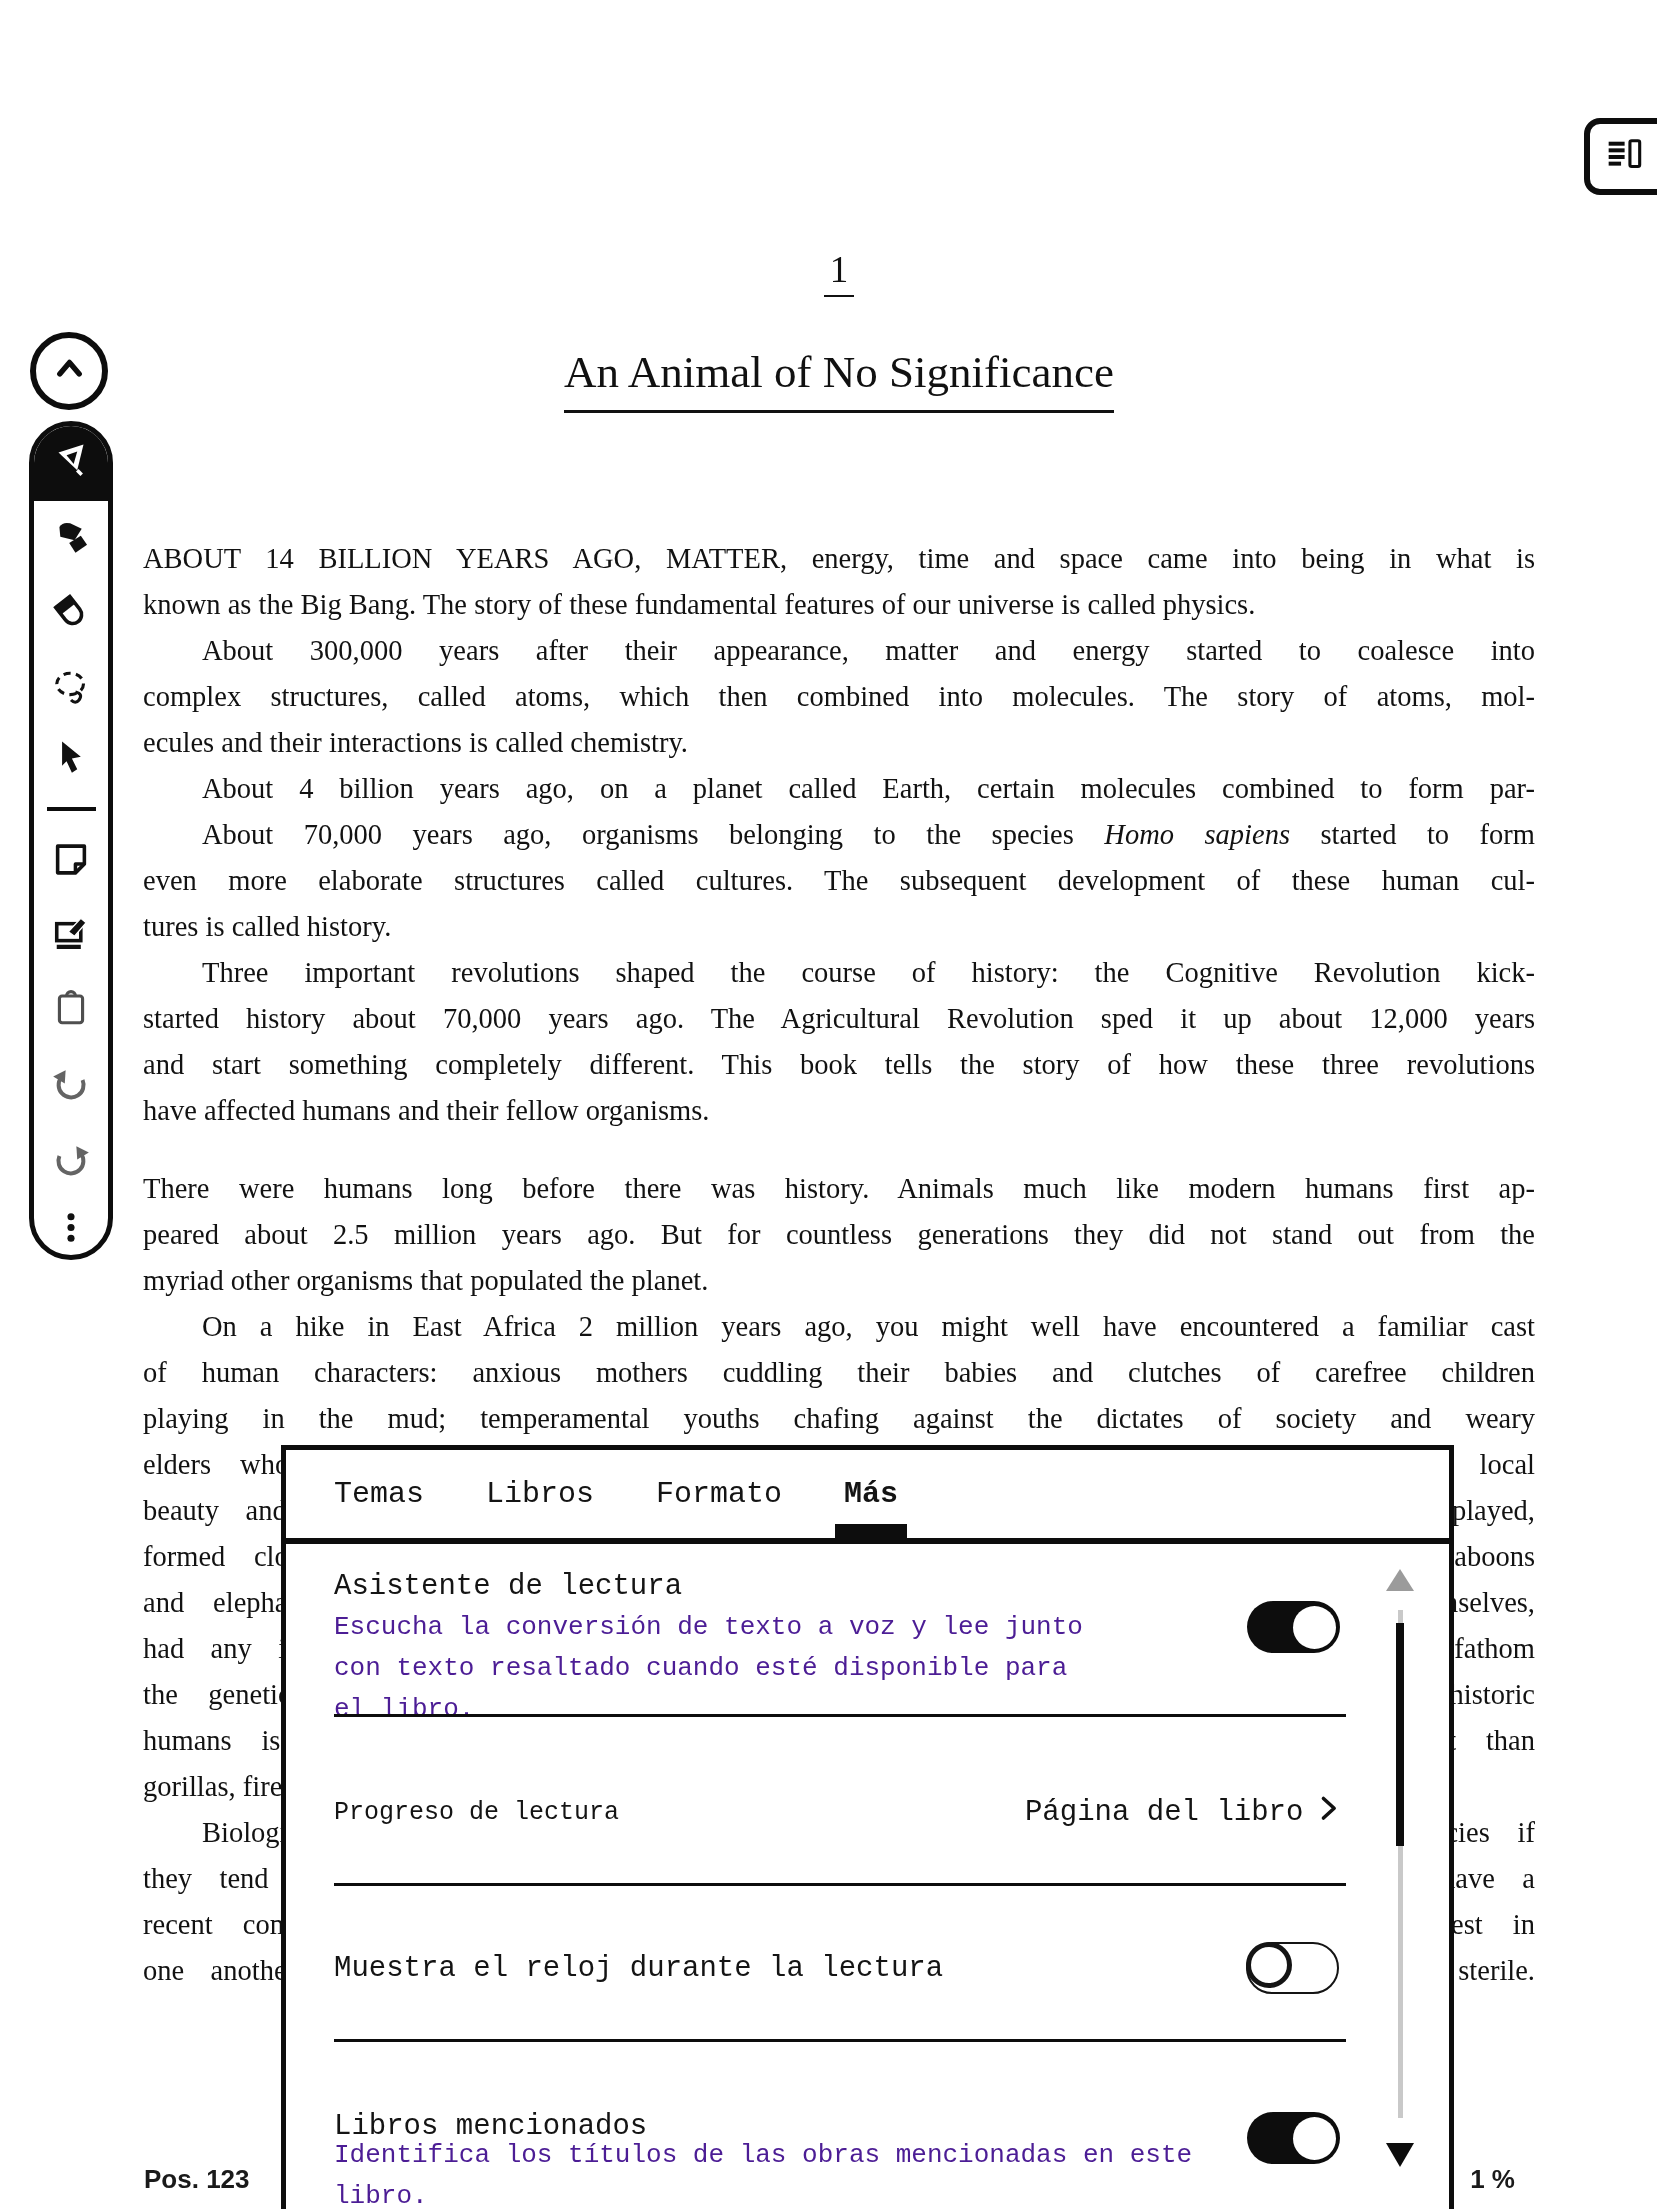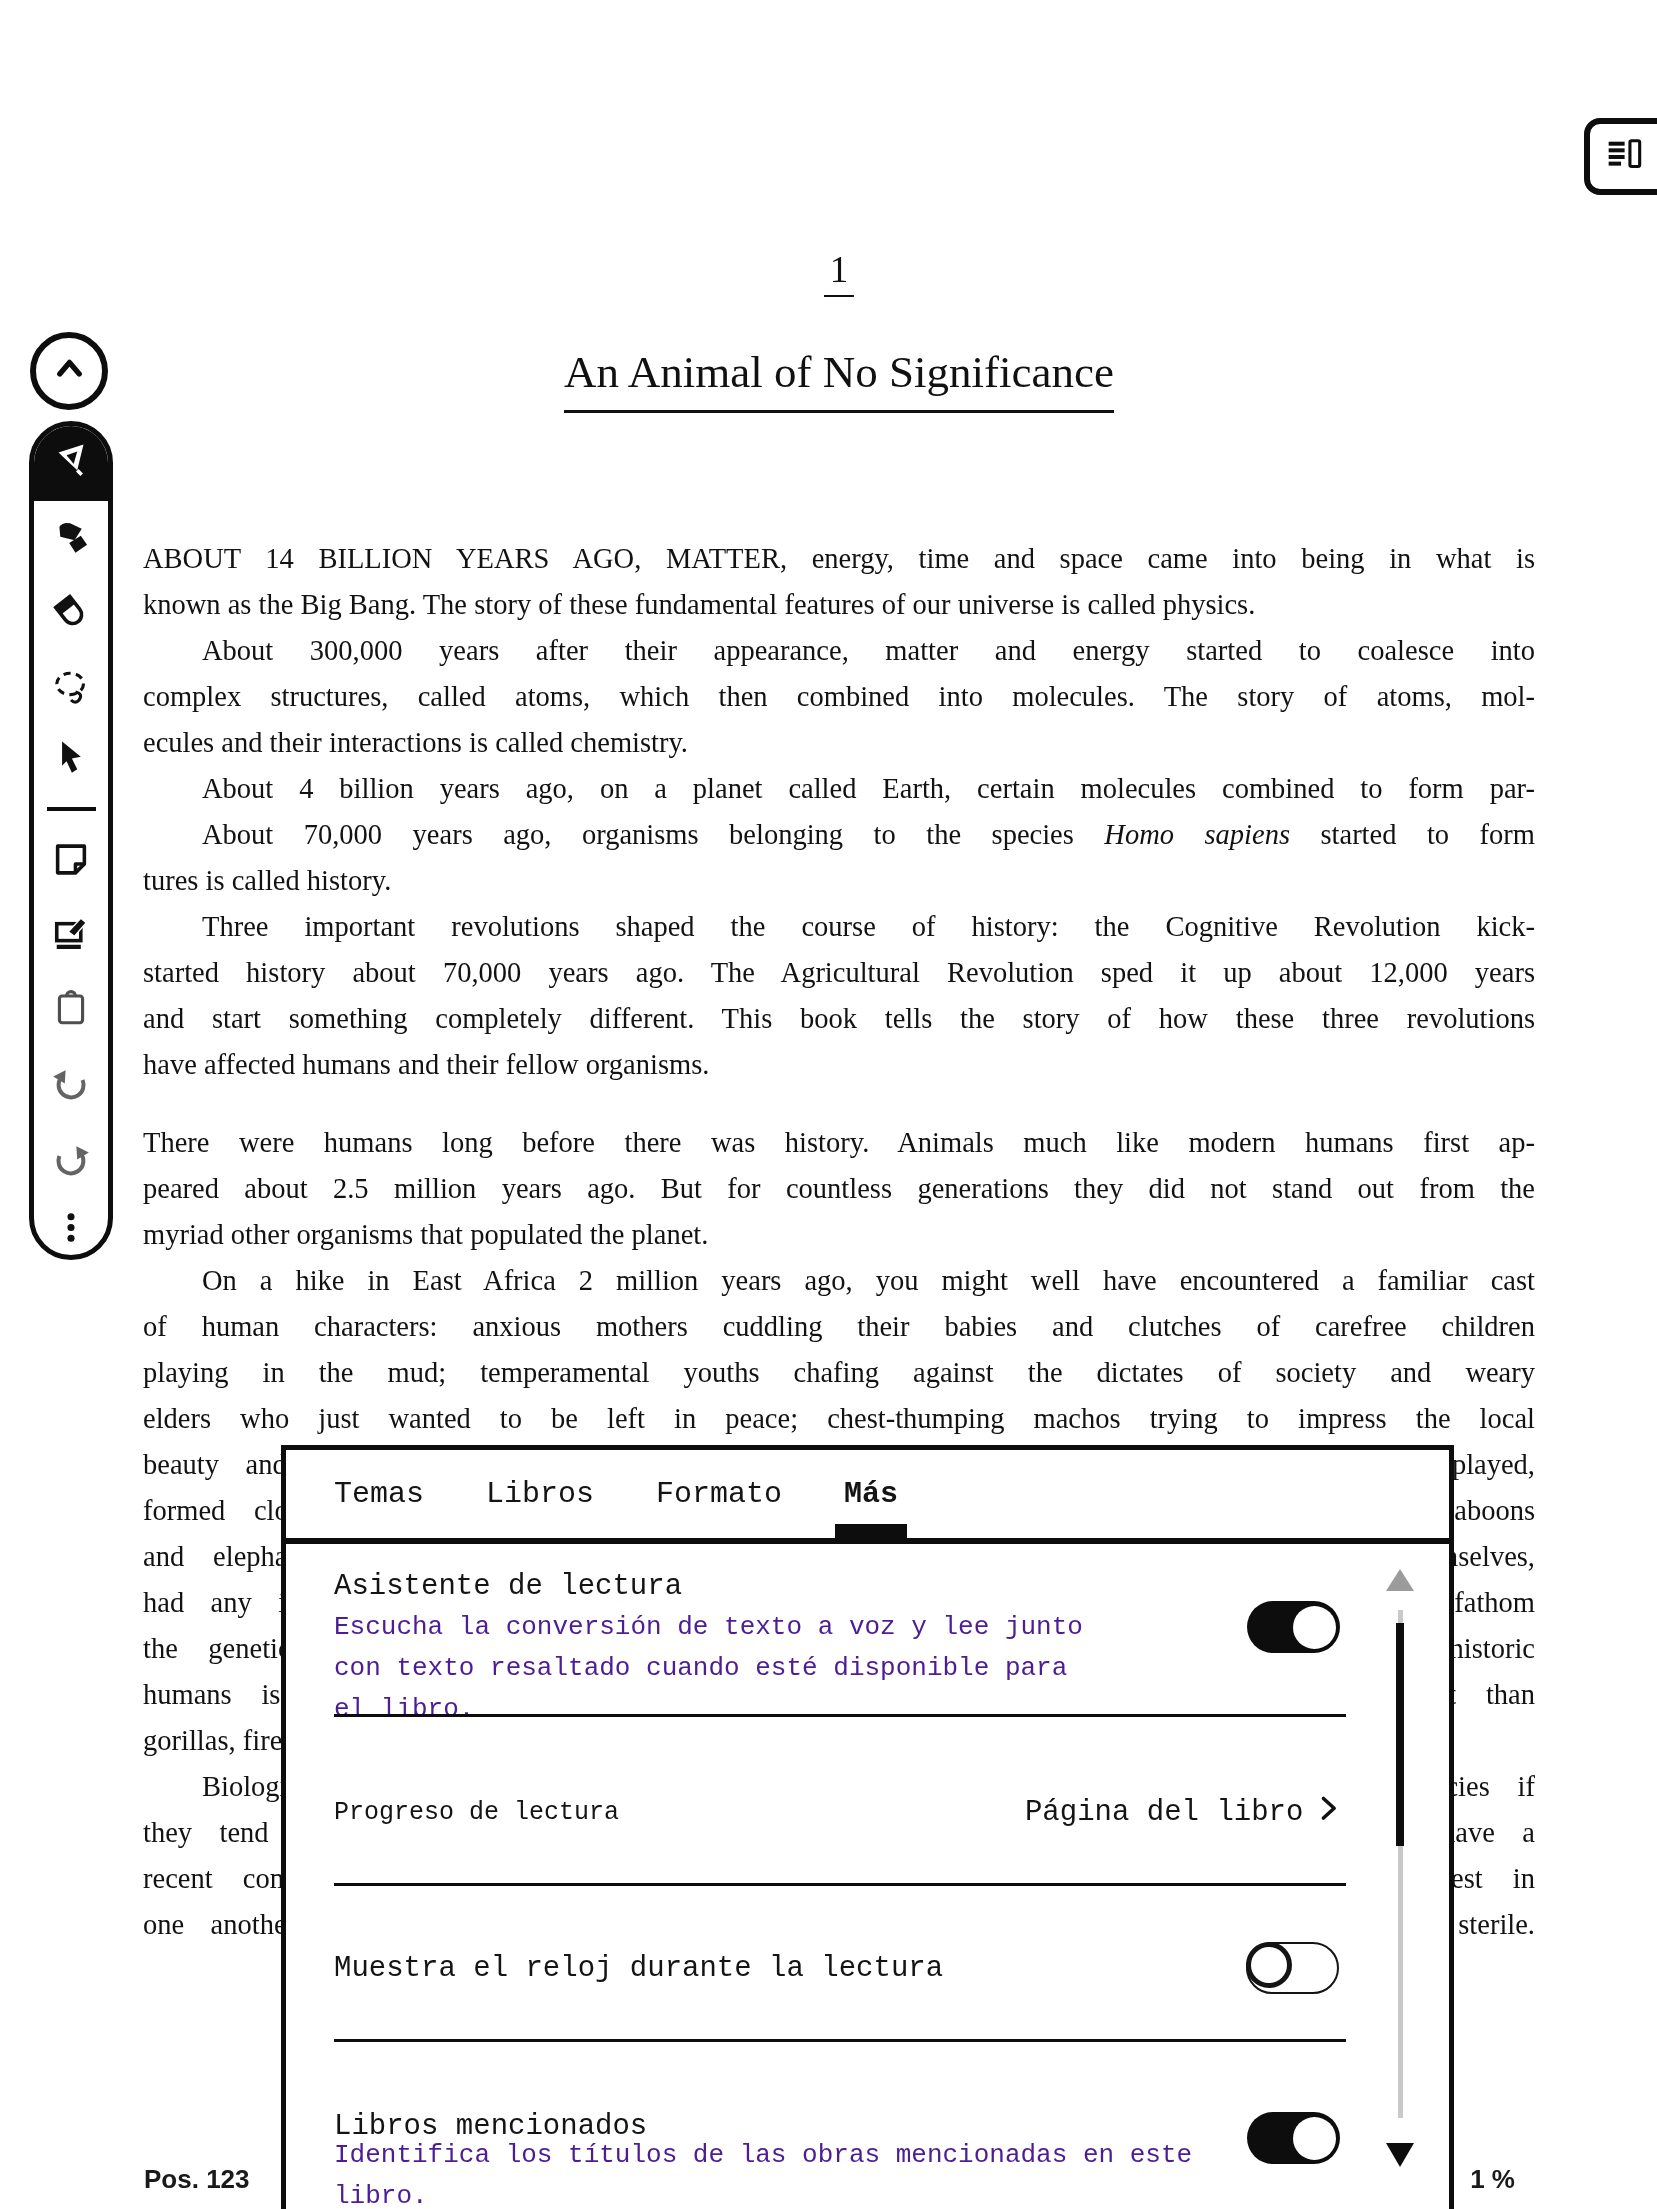--- a/index.html
+++ b/index.html
@@ -94,20 +94,21 @@
       <div class="paragraph">
         <div class="line indent">About 300,000 years after their appearance, matter and energy started to coalesce into</div>
         <div class="line">complex structures, called atoms, which then combined into molecules. The story of atoms, mol-</div>
         <div class="line lastline">ecules and their interactions is called chemistry.</div>
       </div>
       <div class="paragraph">
         <div class="line indent">About 4 billion years ago, on a planet called Earth, certain molecules combined to form par-</div>
       </div>
       <div class="paragraph">
         <div class="line indent"><span>About 70,000 years ago, organisms belonging to the species </span><em>Homo sapiens</em><span> started to form</span></div>
+        <div class="line">even more elaborate structures called cultures. The subsequent development of these human cul-</div>
         <div class="line lastline">tures is called history.</div>
       </div>
       <div class="paragraph">
         <div class="line indent">Three important revolutions shaped the course of history: the Cognitive Revolution kick-</div>
         <div class="line">started history about 70,000 years ago. The Agricultural Revolution sped it up about 12,000 years</div>
         <div class="line">and start something completely different. This book tells the story of how these three revolutions</div>
         <div class="line lastline">have affected humans and their fellow organisms.</div>
       </div>
       <div class="paragraph gap">
         <div class="line">There were humans long before there was history. Animals much like modern humans first ap-</div>

